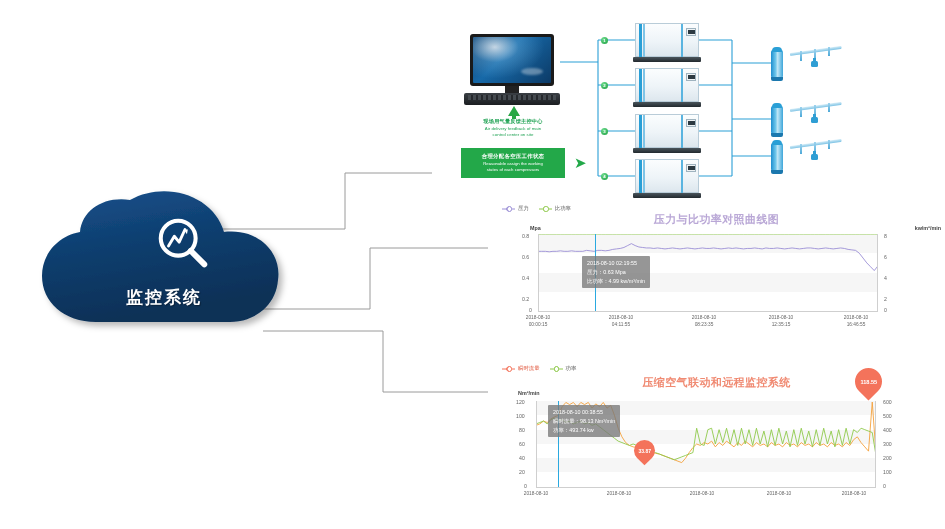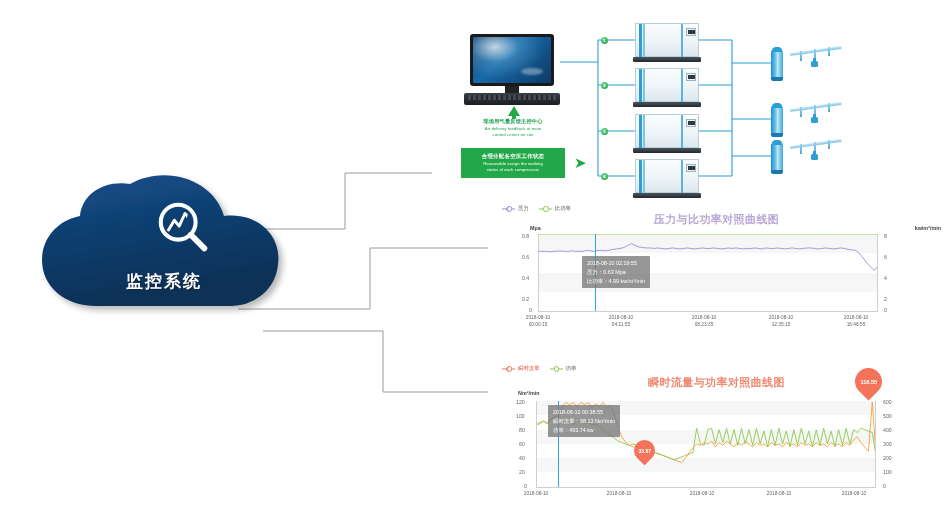--- a/index.html
+++ b/index.html
@@ -14,21 +14,21 @@
   
   .page-title {
     position: absolute; left: 44px; top: 22px;
     font-size: 24px; font-weight: bold; letter-spacing: 1px;
     color: #7f7f7f;
     text-shadow: 1.5px 1.5px 0 rgba(190,190,190,.85);
     white-space: nowrap;
   }
 
   
-  .cloud-wrap { position: absolute; left: 38px; top: 172px; width: 252px; height: 155px; }
+  .cloud-wrap { position: absolute; left: 38px; top: 188px; width: 252px; height: 155px; }
   .cloud-svg { position: absolute; left: 0; top: 0; }
   .cloud-icon { position: absolute; left: 115px; top: 26px; width: 62px; height: 62px; }
   .cloud-label {
     position: absolute; left: 0; top: 98px; width: 252px;
     text-align: center; color: #ffffff;
     font-size: 17px; font-weight: bold; letter-spacing: 2px;
     text-shadow: 1px 1px 1px rgba(0,0,0,.35);
   }
 
   
@@ -467,21 +467,21 @@
         <span class="lg-mark" style="color:#8fc94b">
           <svg width="13" height="6" style="position:absolute;left:0;top:0">
               <line x1="0" y1="3" x2="13" y2="3" stroke="#8fc94b" stroke-width="1"></line>
               <circle cx="6.5" cy="3" r="2" fill="#fff" stroke="#8fc94b" stroke-width="1"></circle>
             </svg>
         </span>
         <span class="lg-text">功率</span>
       </div>
     </div>
 
-    <div class="chart-title" style="top:13px;color:#f08a72">瞬时流量与功率对照曲线图</div>
+    <div class="chart-title" style="top:13px;color:#f08a72">压缩空气联动和远程监控系统</div>
 
     <div class="axis-unit" style="left:30px;top:28px">Nm³/min</div>
 
     <div class="tick" style="left:28px;top:37px">120</div>
     <div class="tick" style="left:28px;top:51px">100</div>
     <div class="tick" style="left:31px;top:65px">80</div>
     <div class="tick" style="left:31px;top:79px">60</div>
     <div class="tick" style="left:31px;top:93px">40</div>
     <div class="tick" style="left:31px;top:107px">20</div>
     <div class="tick" style="left:36px;top:121px">0</div>

